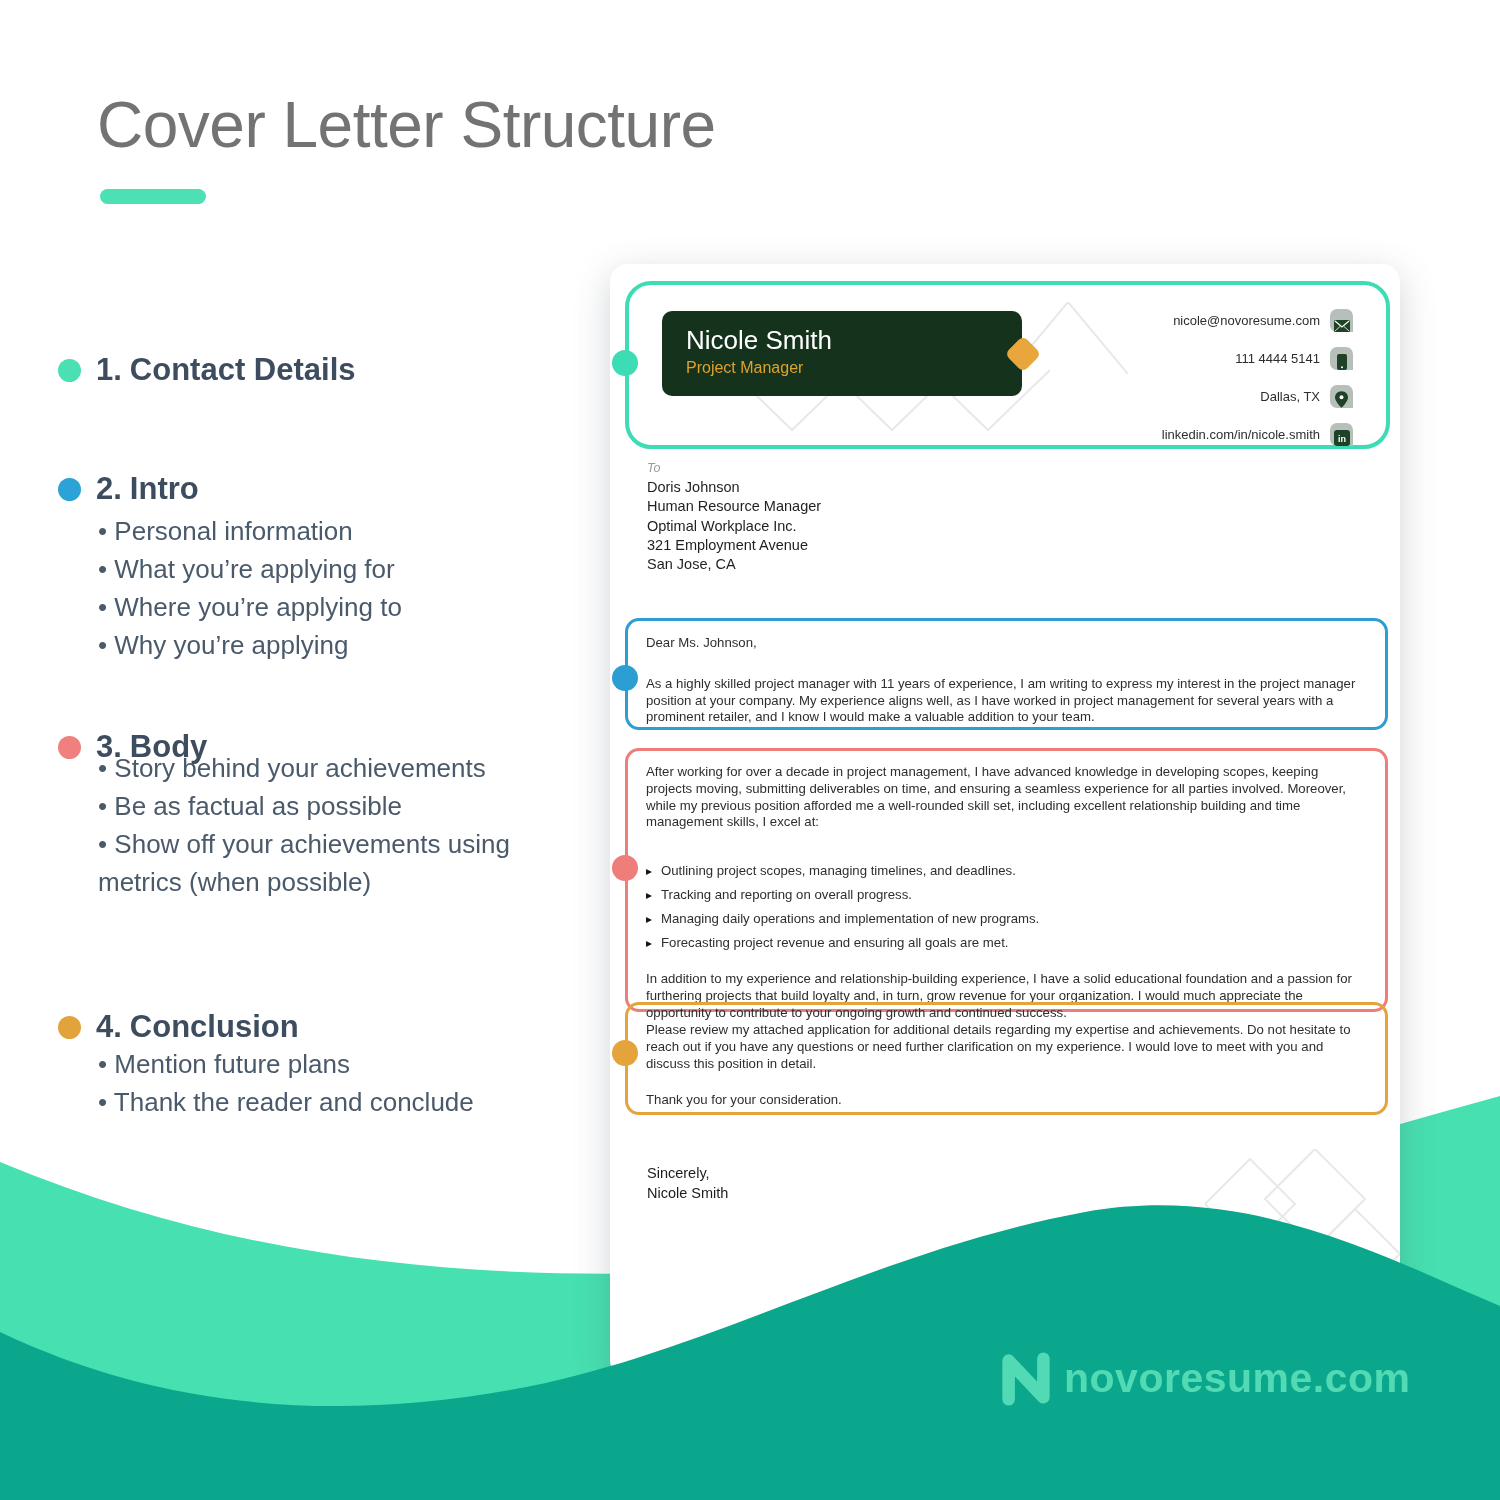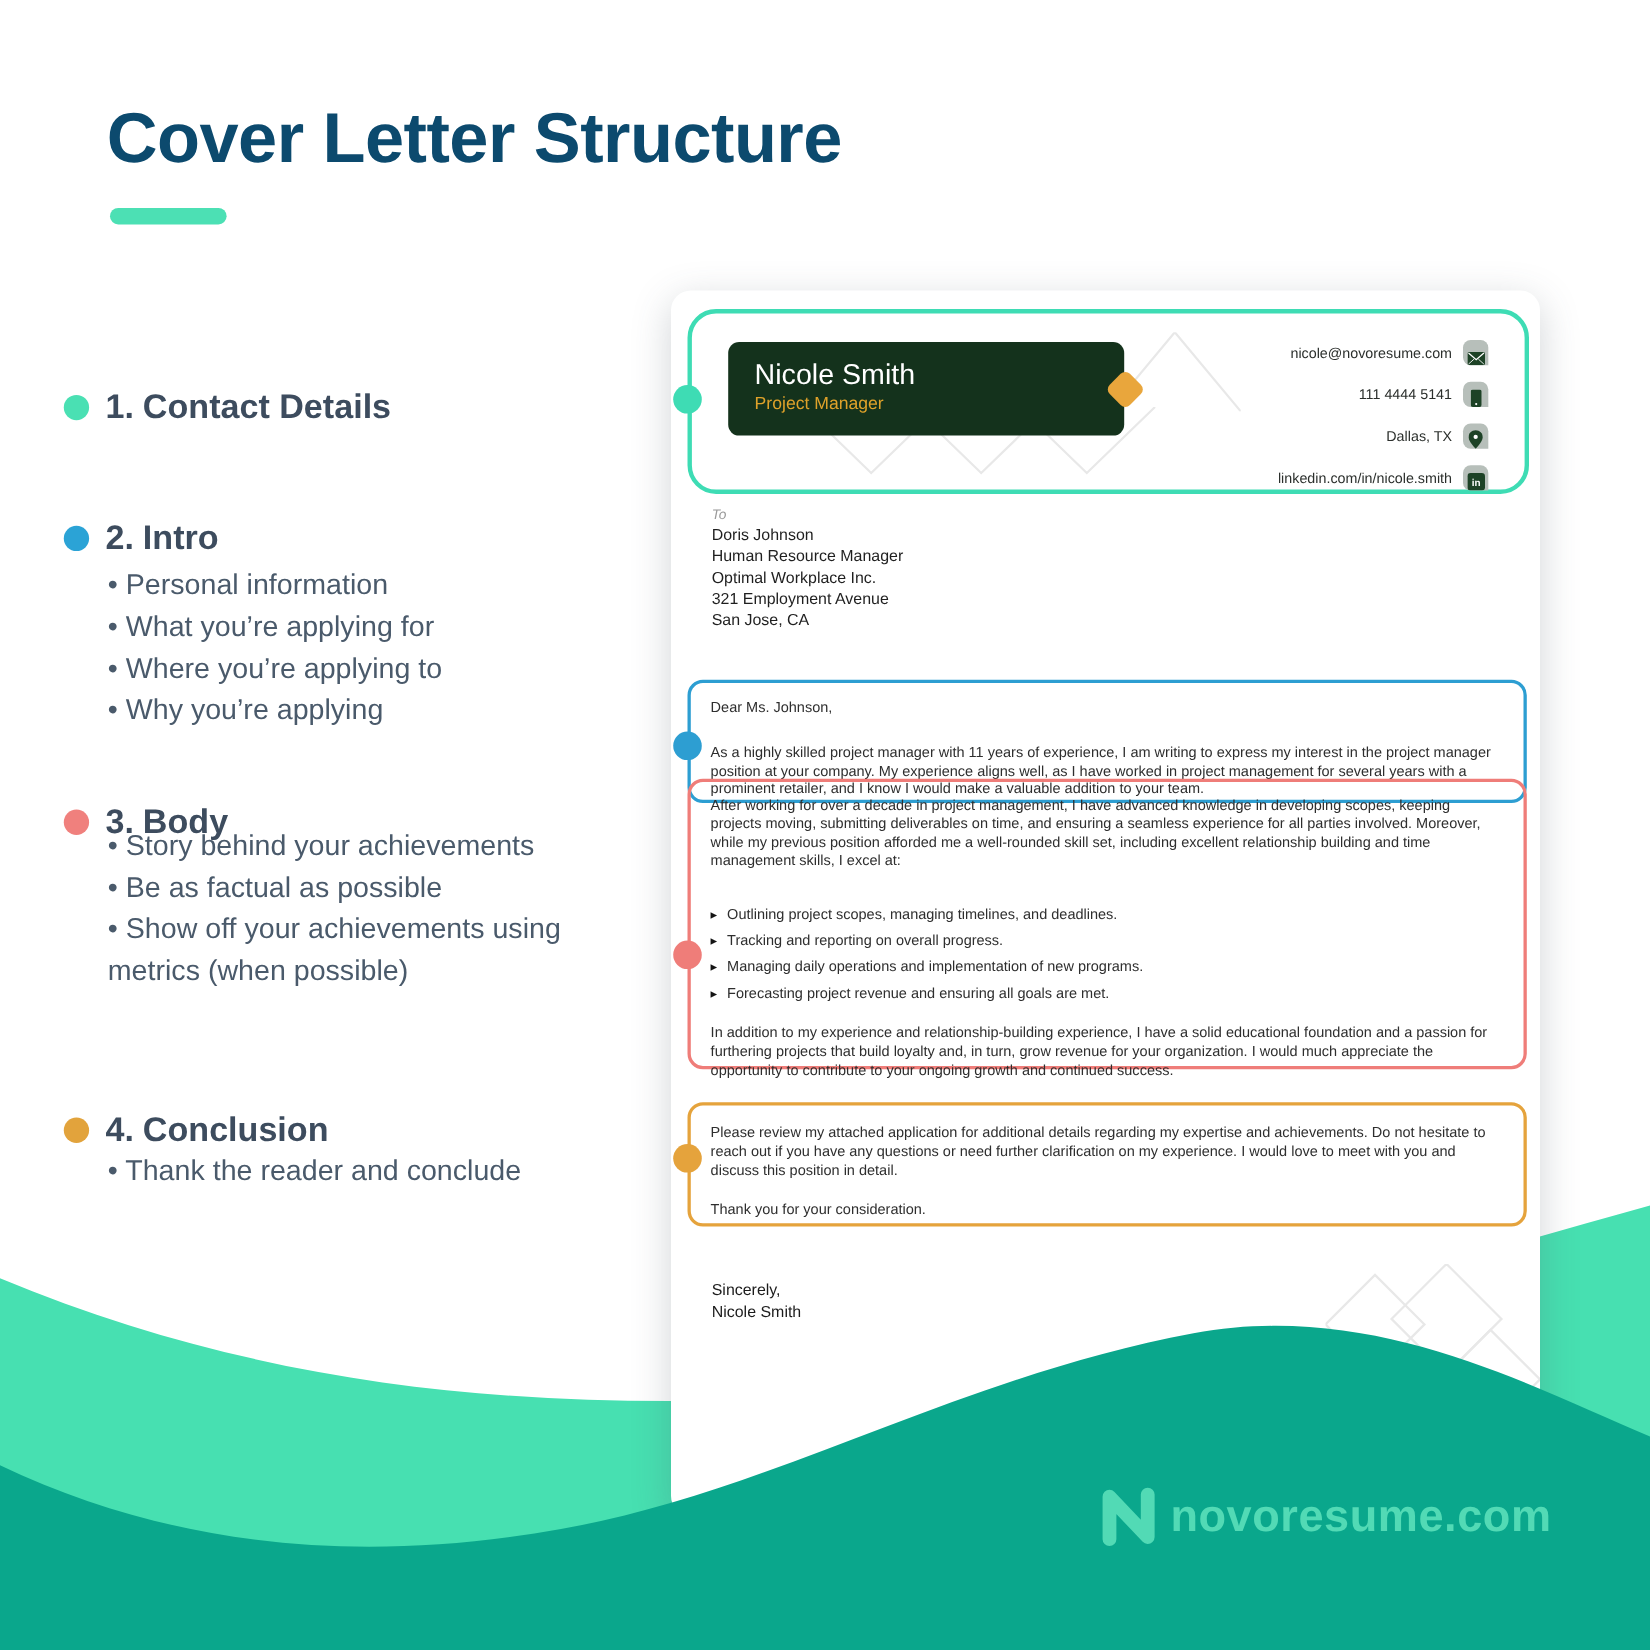--- a/index.html
+++ b/index.html
@@ -1,21 +1,21 @@
 <!DOCTYPE html>
 <html><head>
 <meta charset="utf-8">
 <style>
   * { margin:0; padding:0; box-sizing:border-box; }
   body { background:#ffffff; font-family:"Liberation Sans", sans-serif; }
   .canvas { position:relative; width:1500px; height:1500px; background:#ffffff; overflow:hidden; }
 
   
-  .title { position:absolute; left:97px; top:88px; font-size:64px; font-weight:bold;
-           letter-spacing:-0.5px; color:#0c4a6e; z-index:2; }
+  .title { position:absolute; left:97px; top:88px; font-size:64px; font-weight:normal;
+           letter-spacing:-0.5px; color:#737373; z-index:2; }
   .title-bar { position:absolute; left:100px; top:189px; width:106px; height:15px;
            border-radius:8px; background:#4ce0b4; z-index:2; }
 
   .o-row { position:absolute; display:flex; align-items:center; gap:15px; z-index:2; }
   .o-dot { width:23px; height:23px; border-radius:50%; flex:0 0 auto; }
   .o-head { font-size:31px; font-weight:bold; color:#3d4c5e; white-space:nowrap; }
   .o-head .num { margin-right:8px; }
   .o-list { position:absolute; left:98px; width:478px; font-size:26px; line-height:38px;
             color:#4a5a6b; z-index:2; }
   .o-item::before { content:"• "; }
@@ -61,21 +61,21 @@
   .sd-coral  { top:591px; background:#ef7d79; }
   .sd-orange { top:776px; background:#e5a33c; }
 
   .to-label { position:absolute; left:37px; top:197px; font-size:12.5px; font-style:italic;
               color:#9a9a9a; }
   .to-lines { position:absolute; left:37px; top:214px; font-size:14.5px; line-height:19.3px;
               color:#1f1f1f; }
 
   .lbox { position:absolute; left:15px; width:763px; border-radius:14px; background:transparent; }
   .box-intro { top:354px; height:112px; border:3.5px solid #2d9ed2; padding:14px 20px 0 18px; }
-  .box-body  { top:444px; height:264px; border:3.5px solid #ef7d79; padding:13px 20px 0 18px; }
+  .box-body  { top:484px; height:264px; border:3.5px solid #ef7d79; padding:13px 20px 0 18px; }
   .box-concl { top:738px; height:113px; border:3.5px solid #e5a33c; padding:17px 20px 4px 18px; }
 
   .ltxt { font-size:13.2px; line-height:16.8px; color:#2e2e2e; }
   .salut { margin-bottom:24px; }
   .b-list { margin-top:32px; }
   .b-item { position:relative; padding-left:15px; margin-bottom:7px; }
   .b-item::before { content:"▸"; position:absolute; left:0; top:0; font-size:12px; color:#141414; }
   .mt20 { margin-top:20px; }
 
   .signoff { position:absolute; left:37px; top:899px; font-size:14.5px; line-height:20px;
@@ -117,20 +117,21 @@
     <div class="o-item">Story behind your achievements</div>
     <div class="o-item">Be as factual as possible</div>
     <div class="o-item">Show off your achievements using metrics (when possible)</div>
   </div>
 
   <div class="o-row" style="left:58px; top:1009px;">
     <span class="o-dot dot-orange"></span>
     <span class="o-head"><span class="num">4.</span><span>Conclusion</span></span>
   </div>
   <div class="o-list" style="top:1045px;">
+    <div class="o-item">Mention future plans</div>
     <div class="o-item">Thank the reader and conclude</div>
   </div>
 
   <div class="page">
 
     <svg class="wm" style="left:120px; top:106px;" width="340" height="64" viewBox="0 0 340 64">
       <polyline points="0,0 62,60 124,0"></polyline>
       <polyline points="100,0 162,60 224,0"></polyline>
       <polyline points="196,0 258,60 320,0"></polyline>
     </svg>

